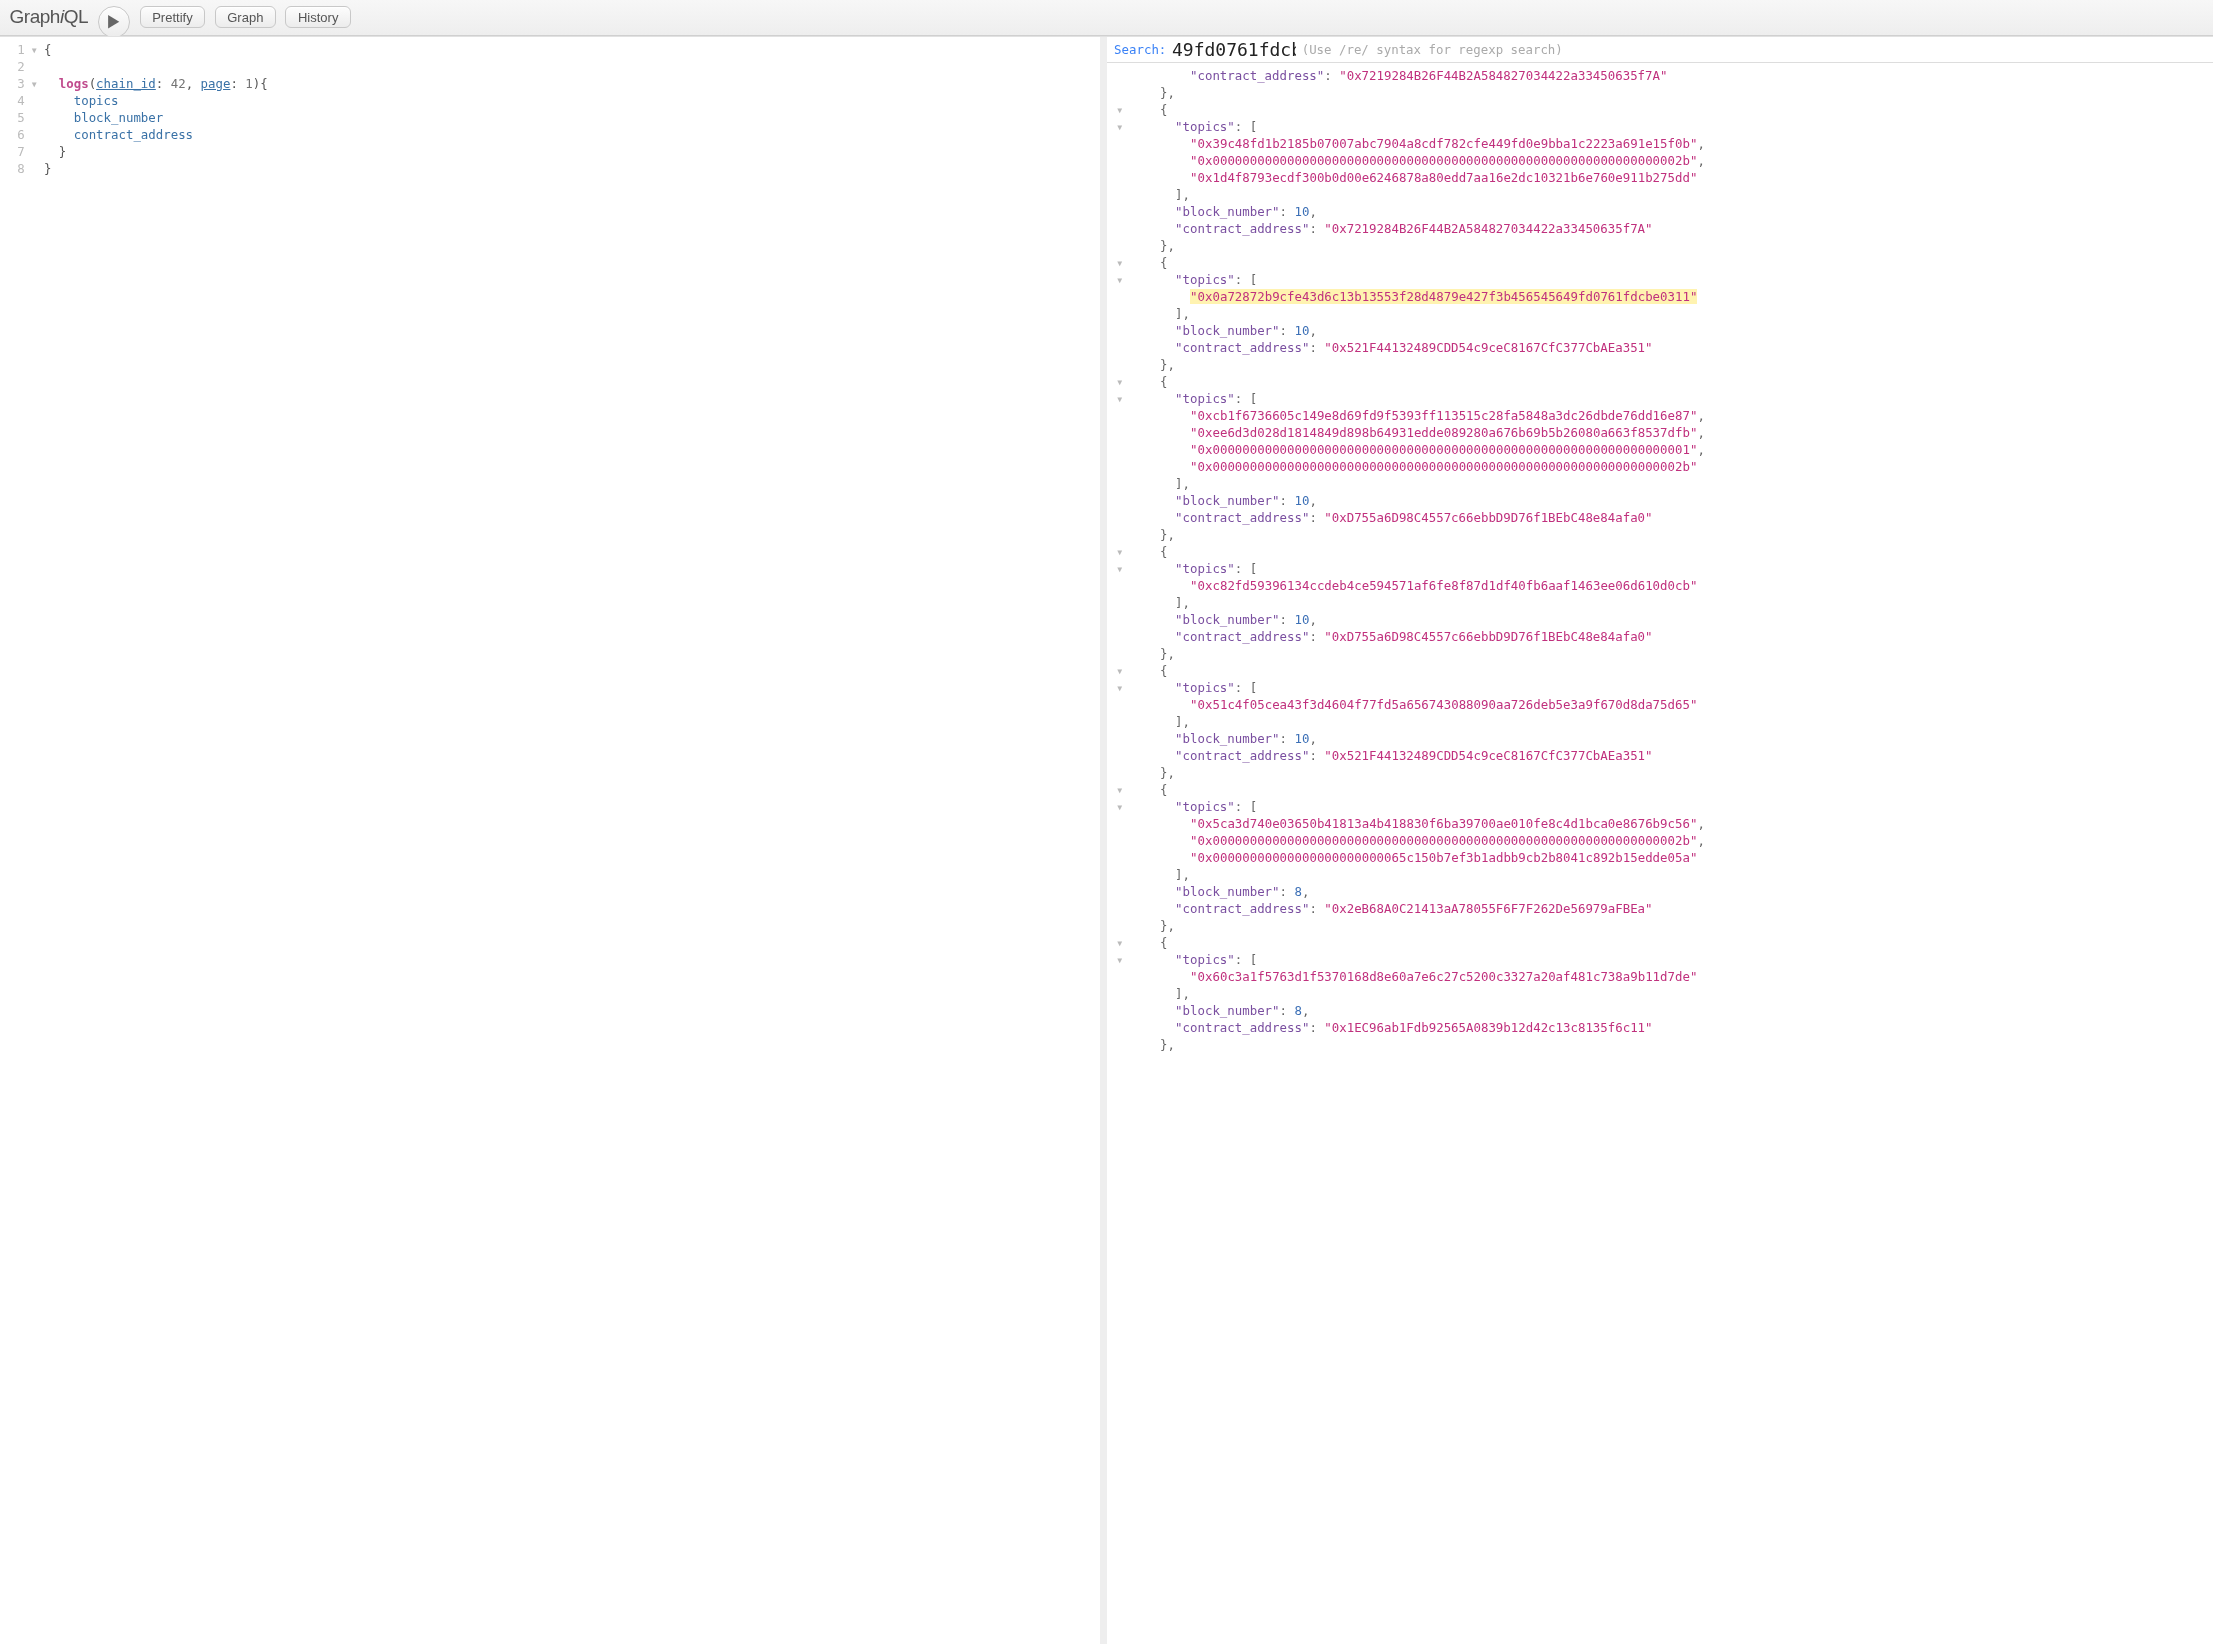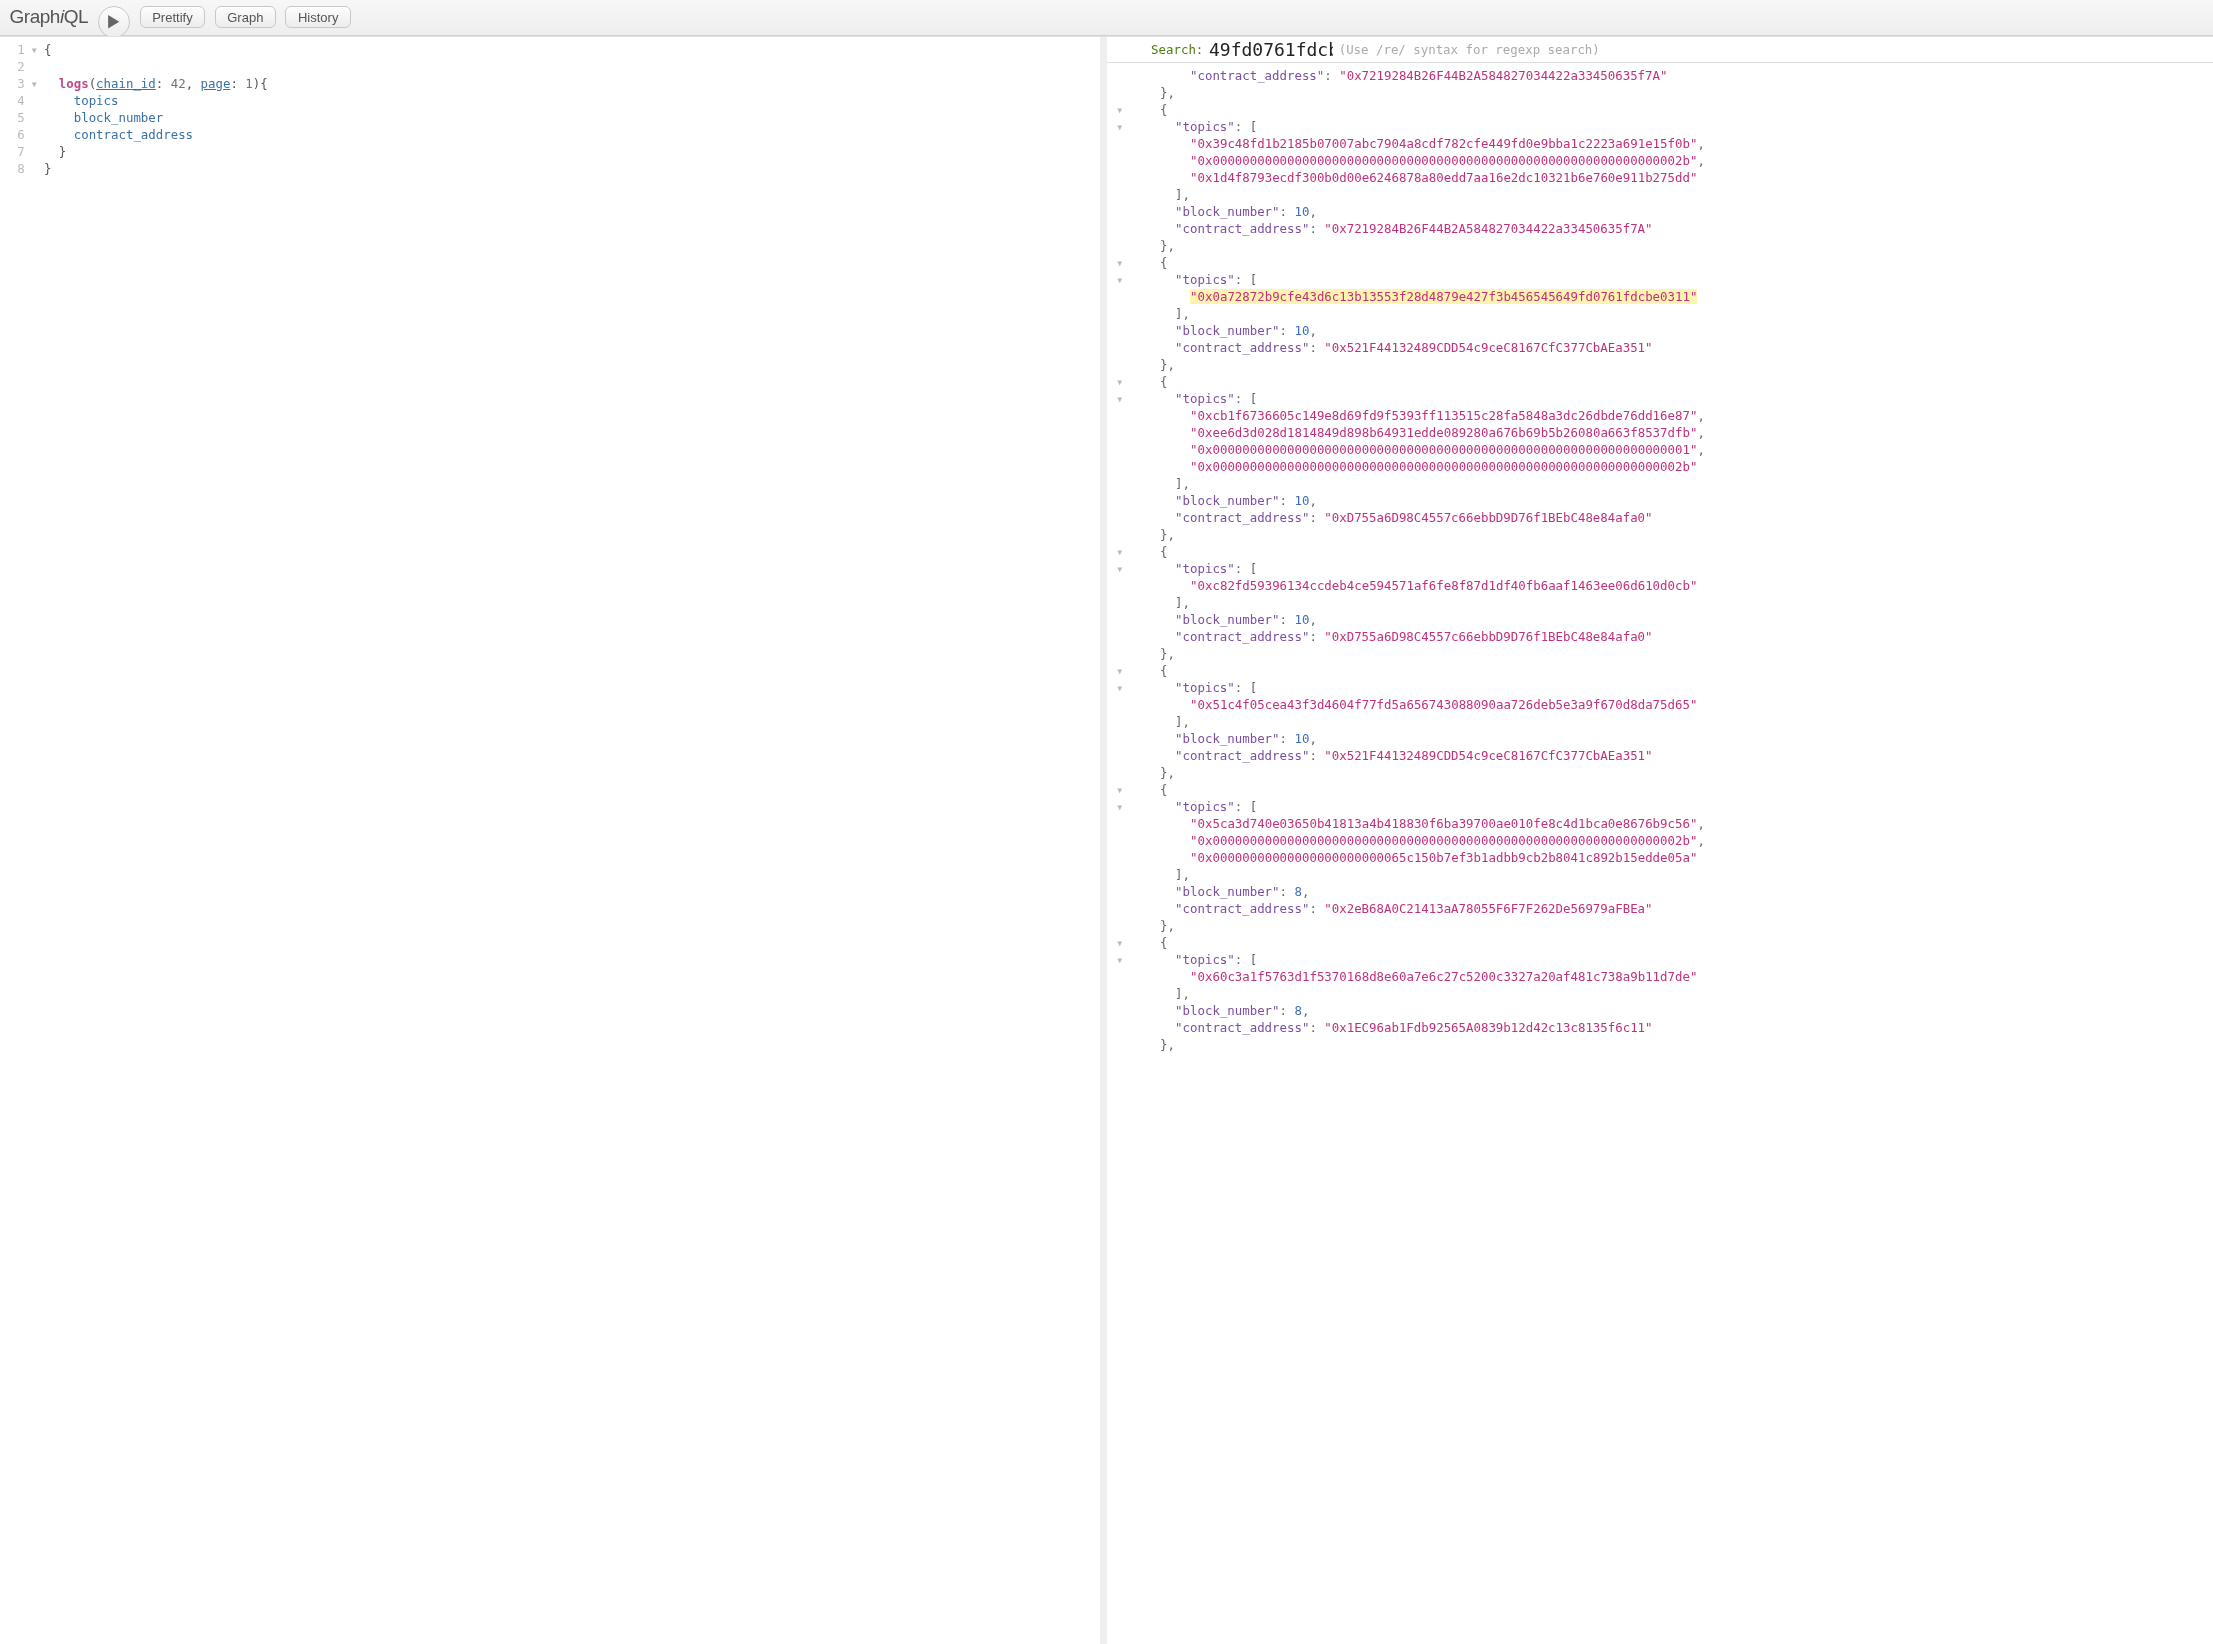--- a/index.html
+++ b/index.html
@@ -32,21 +32,21 @@
   .main { flex: 1; display: flex; overflow: hidden; border-top: 1px solid #e1e1e1; }
   .pane { overflow: auto; position: relative; }
   .query-pane { width: 50%; border-right: 7.6px solid #eee; background: #fff; }
   .result-wrap { flex: 1; display: flex; flex-direction: column; }
   .searchbar {
     display: flex; align-items: center; gap: 5.7px;
     padding: 1.9px 7.6px; border-bottom: 1px solid #ddd;
     font-family: Menlo, Consolas, monospace; font-size: 12.4px;
     background: #fff;
   }
-  .searchbar .lbl { color: #4d7c0f; margin-left: 37px; }
+  .searchbar .lbl { color: #3b82f6; }
   .searchbar input {
     border: none; outline: none;
     font-family: Menlo, Consolas, monospace; font-size: 18px;
     width: 124px; color: #222;
   }
   .searchbar .hint { color: #aaa; }
   .result-pane { flex: 1; overflow: auto; background: #fff; }
 
   .code {
     font-family: Menlo, Consolas, monospace; font-size: 12.4px;

